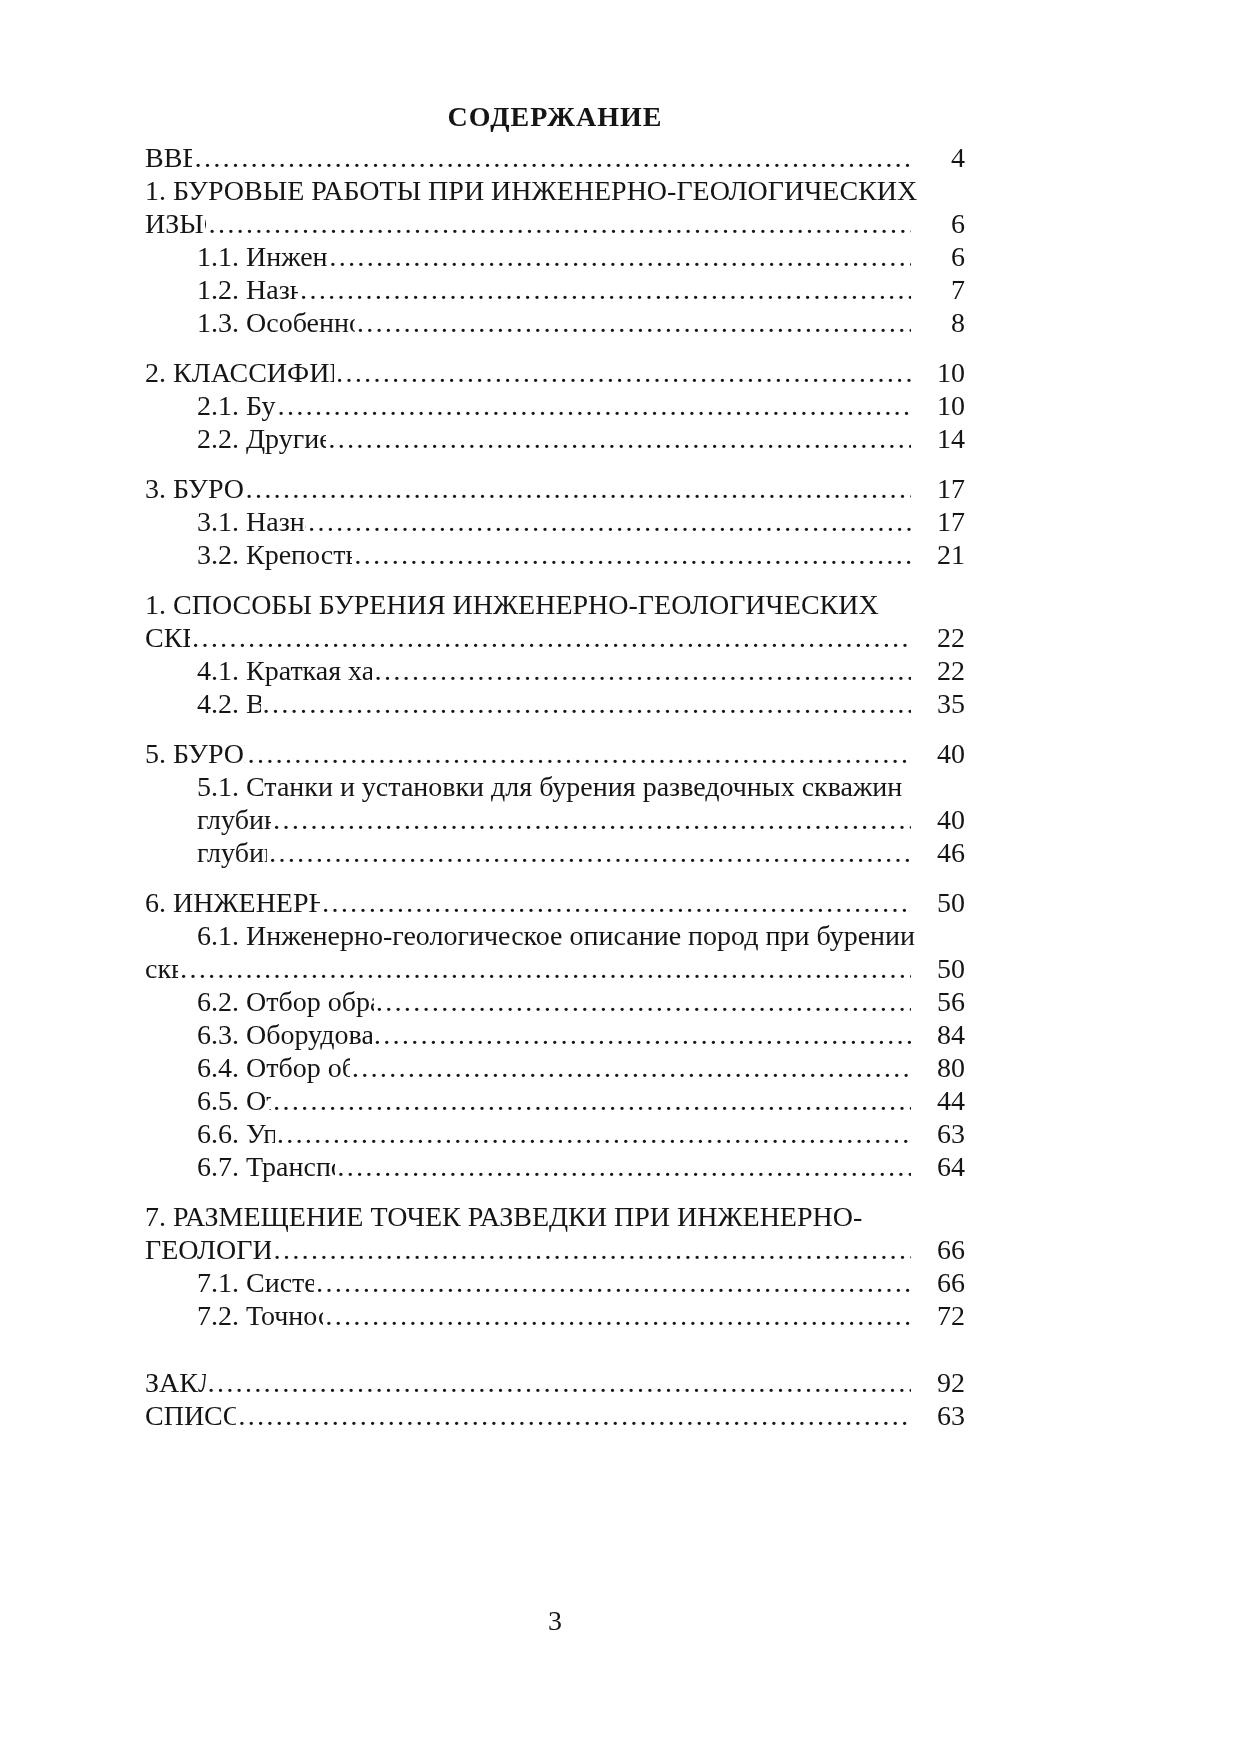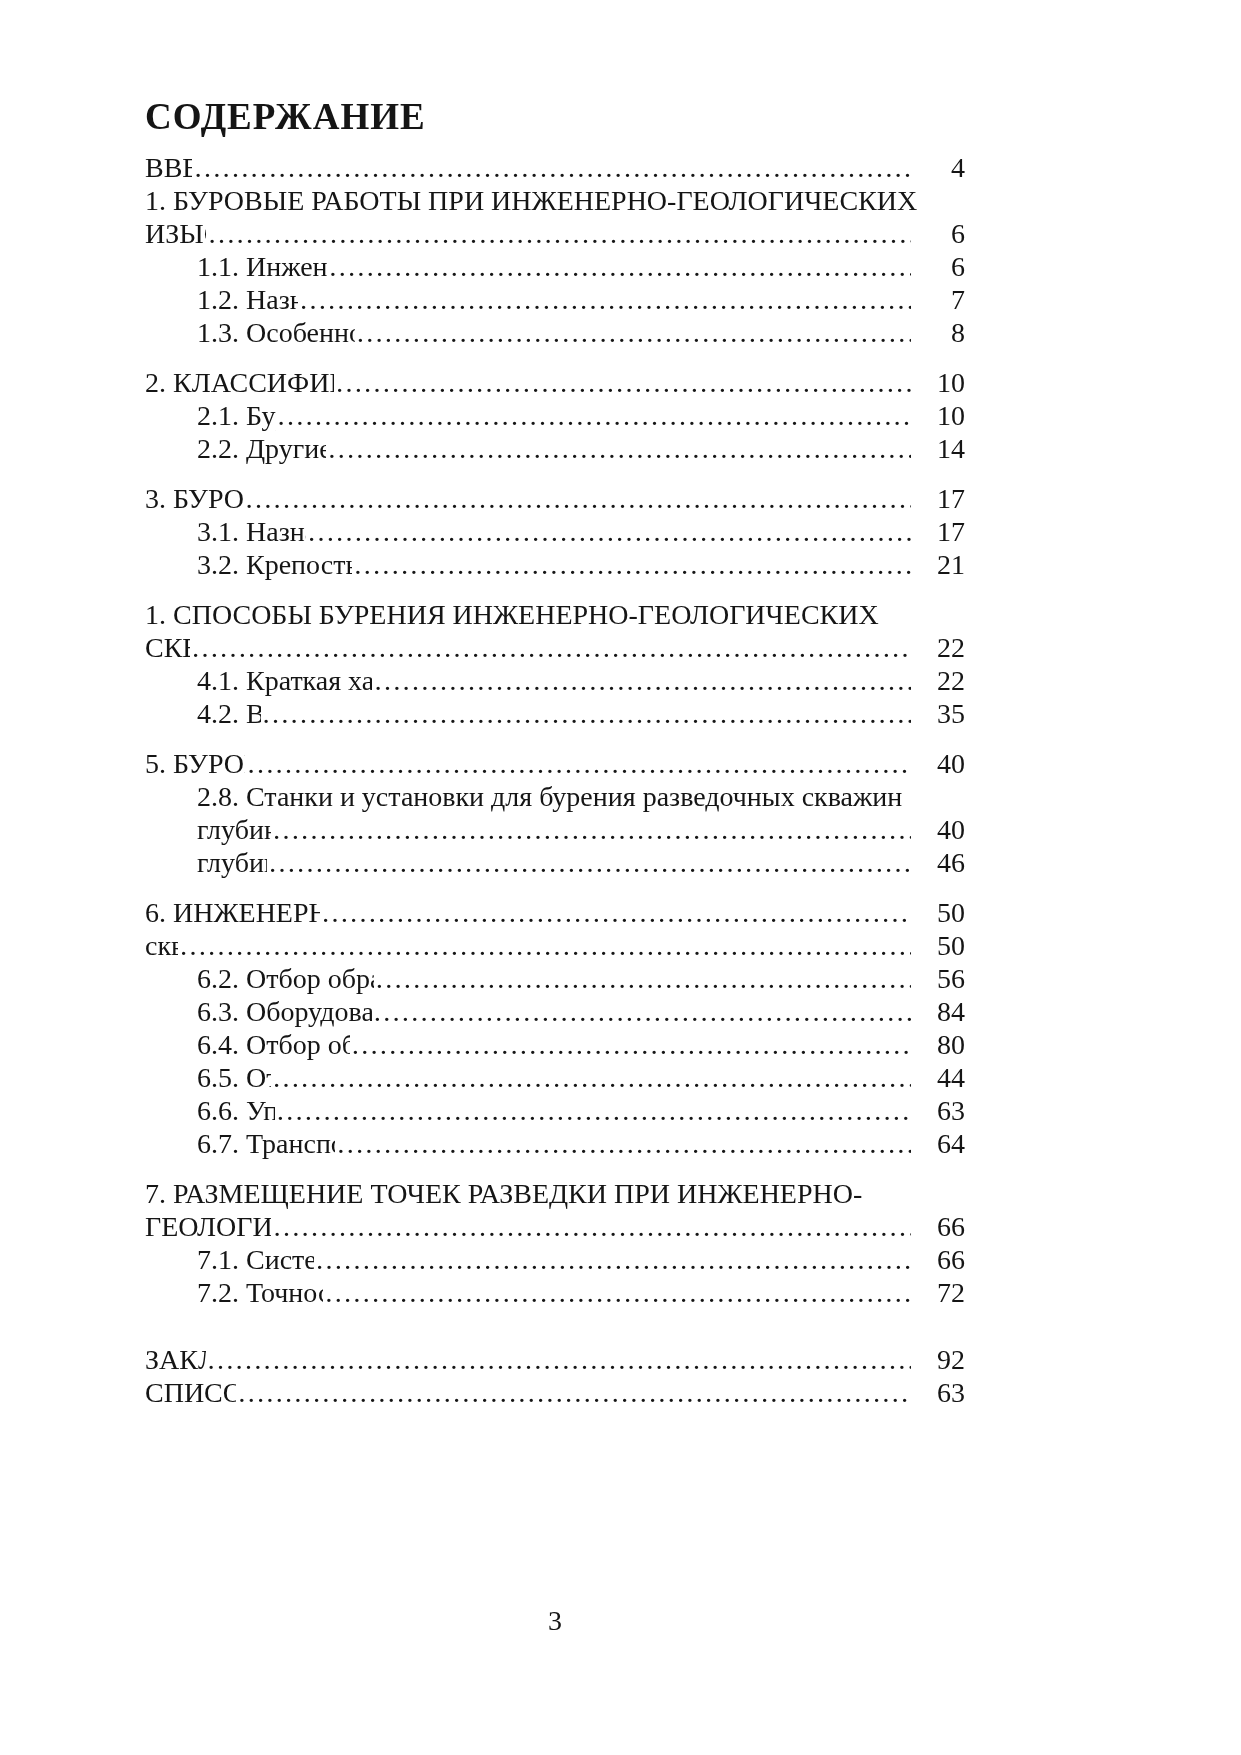--- a/index.html
+++ b/index.html
@@ -20,26 +20,26 @@
     inset: 0;
     background: #ffffff;
   }
   .content {
     position: absolute;
     left: 145px;
     top: 100px;
     width: 820px;
   }
   .toc-title {
-    text-align: left;
+    text-align: center;
     font-weight: bold;
-    font-size: 37px;
+    font-size: 28px;
     line-height: 34px;
     letter-spacing: 1px;
-    margin-bottom: 17px;
+    margin-bottom: 7px;
   }
   .toc-list {
     font-size: 28px;
   }
   .toc-entry { margin: 0; }
   .gap-small { margin-top: 17px; }
   .gap-large { margin-top: 34px; }
   .toc-line {
     line-height: 33px;
     white-space: nowrap;
@@ -184,21 +184,21 @@
           </div>
         </div>
         <div class="toc-entry gap-small">
           <div class="toc-line line-flex">
             <span class="toc-text">5. БУРОВЫЕ УСТАНОВКИ</span>
             <span class="leader">……………………………………………………………………………………………………………………………………………………………………………………………………………………</span>
             <span class="toc-page">40</span>
           </div>
         </div>
         <div class="toc-entry">
-          <div class="toc-line indent-1"><span class="toc-text">2.8. Станки и установки для бурения разведочных скважин</span></div>
+          <div class="toc-line indent-1"><span class="toc-text">5.1. Станки и установки для бурения разведочных скважин</span></div>
           <div class="toc-line indent-1 line-flex">
             <span class="toc-text">глубиной от 5 до 30 м</span>
             <span class="leader">……………………………………………………………………………………………………………………………………………………………………………………………………………………</span>
             <span class="toc-page">40</span>
           </div>
         </div>
         <div class="toc-entry">
           <div class="toc-line indent-1 line-flex">
             <span class="toc-text">глубиной более 30 м</span>
             <span class="leader">……………………………………………………………………………………………………………………………………………………………………………………………………………………</span>
@@ -206,20 +206,21 @@
           </div>
         </div>
         <div class="toc-entry gap-small">
           <div class="toc-line line-flex">
             <span class="toc-text">6. ИНЖЕНЕРНО-ГЕОЛОГИЧЕСКОЕ ОПРОБОВАНИЕ</span>
             <span class="leader">……………………………………………………………………………………………………………………………………………………………………………………………………………………</span>
             <span class="toc-page">50</span>
           </div>
         </div>
         <div class="toc-entry">
+          <div class="toc-line indent-1"><span class="toc-text">6.1. Инженерно-геологическое описание пород при бурении</span></div>
           <div class="toc-line line-flex">
             <span class="toc-text">скважин</span>
             <span class="leader">……………………………………………………………………………………………………………………………………………………………………………………………………………………</span>
             <span class="toc-page">50</span>
           </div>
         </div>
         <div class="toc-entry">
           <div class="toc-line indent-1 line-flex">
             <span class="toc-text">6.2. Отбор образцов ненарушенного и нарушенного сложения</span>
             <span class="leader">……………………………………………………………………………………………………………………………………………………………………………………………………………………</span>

